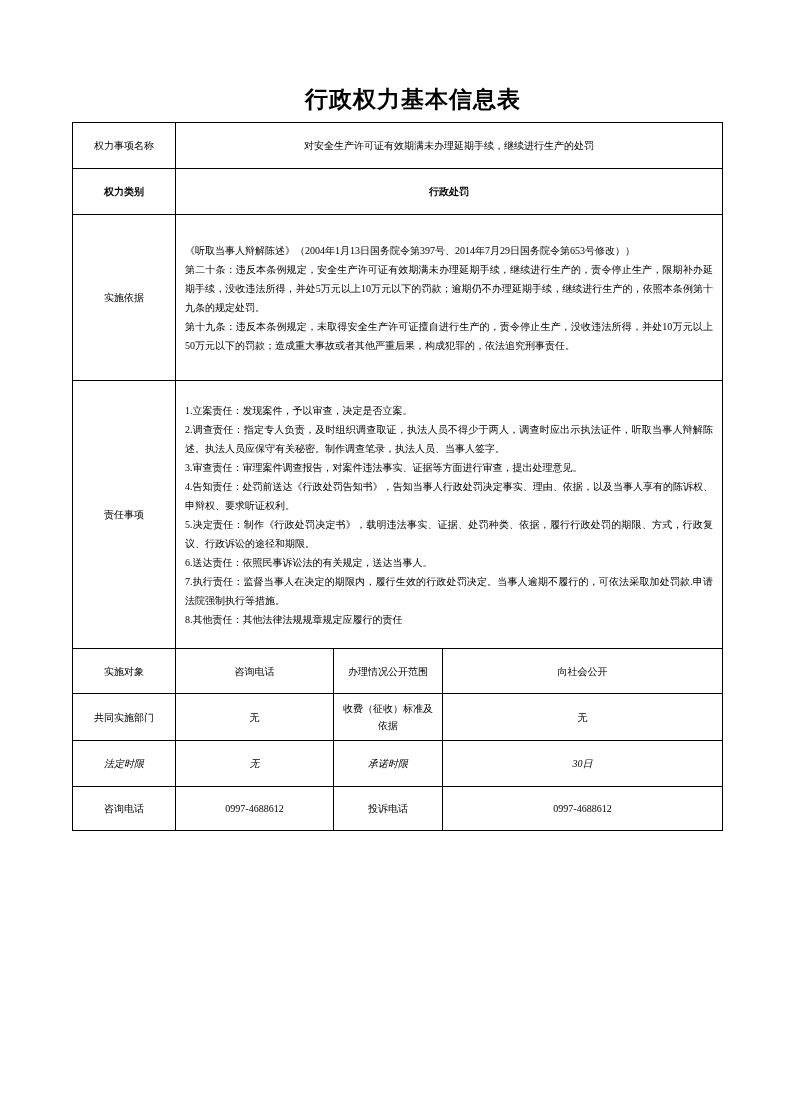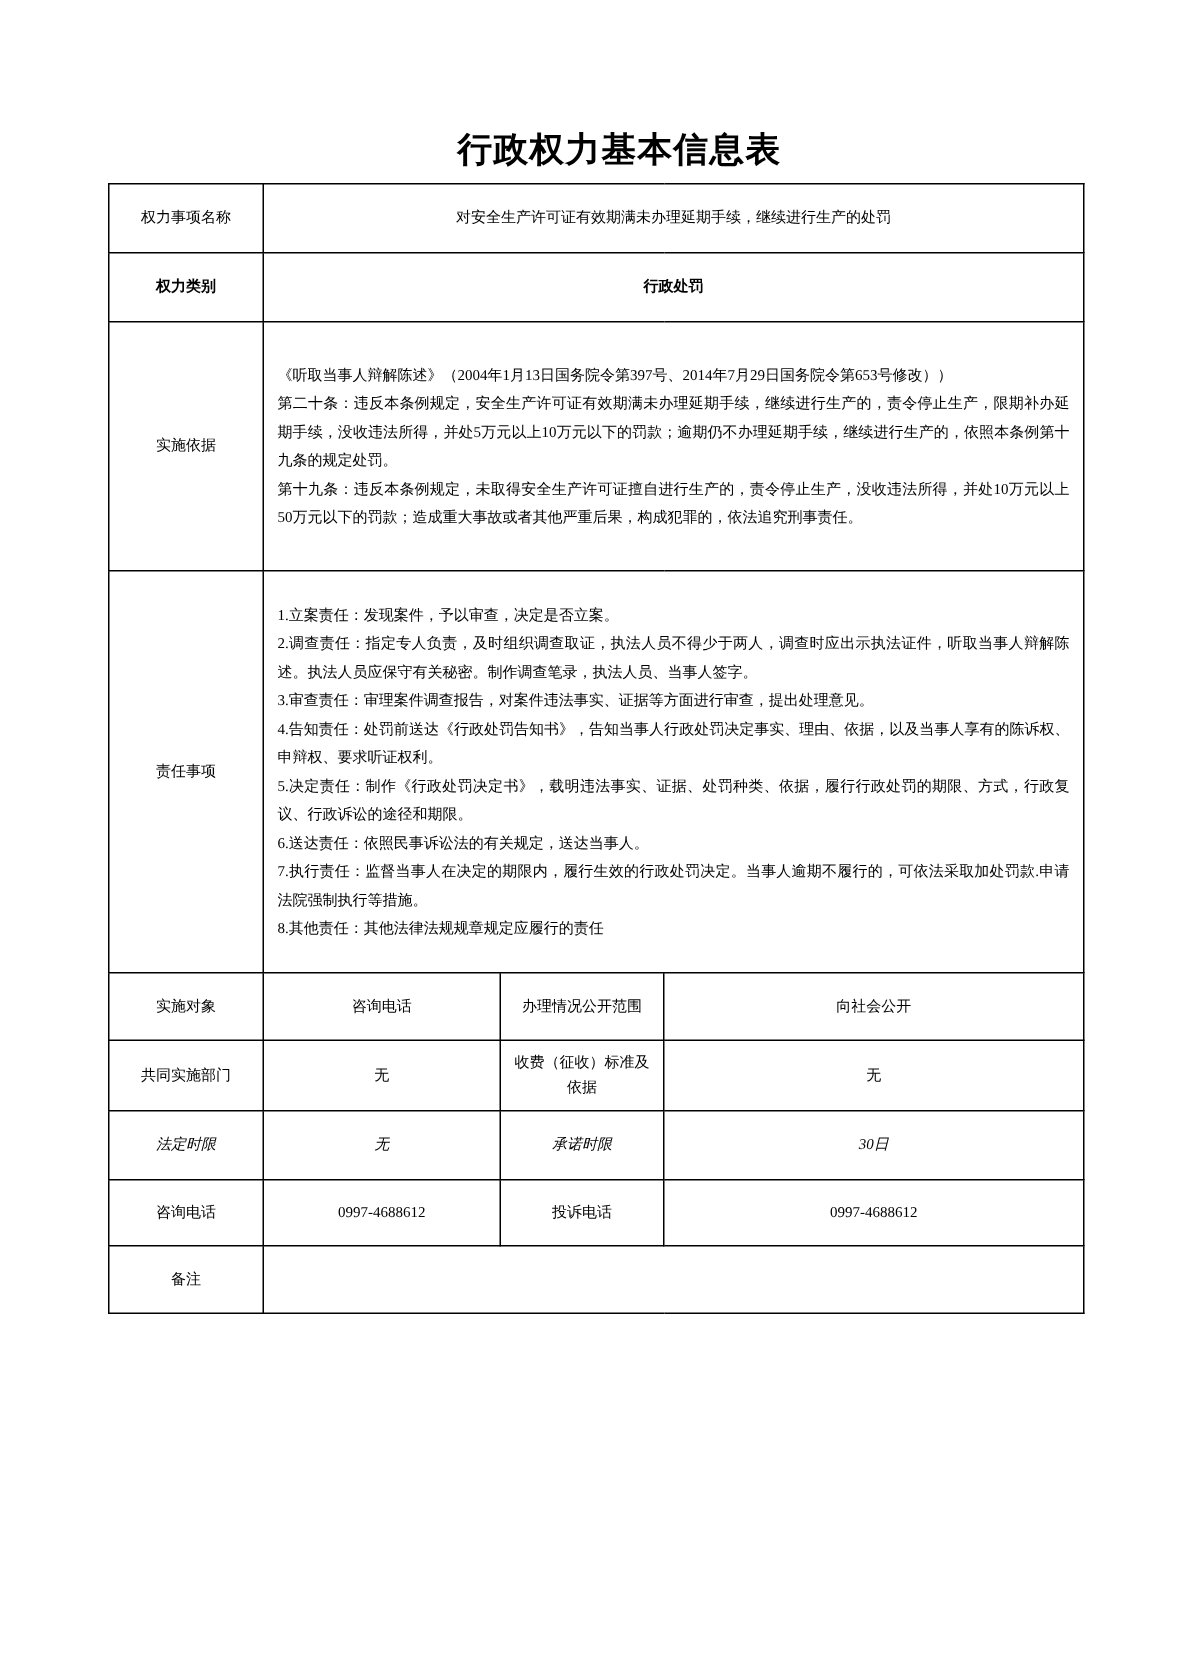--- a/index.html
+++ b/index.html
@@ -116,18 +116,14 @@
     <td>无</td>
     <td>承诺时限</td>
     <td>30日</td>
   </tr>
   <tr>
     <td>咨询电话</td>
     <td>0997-4688612</td>
     <td>投诉电话</td>
     <td>0997-4688612</td>
   </tr>
-  <tr>
-    <td>备注</td>
-    <td colspan="3"></td>
-  </tr>
 </tbody>
   </table>
 
 </body></html>

